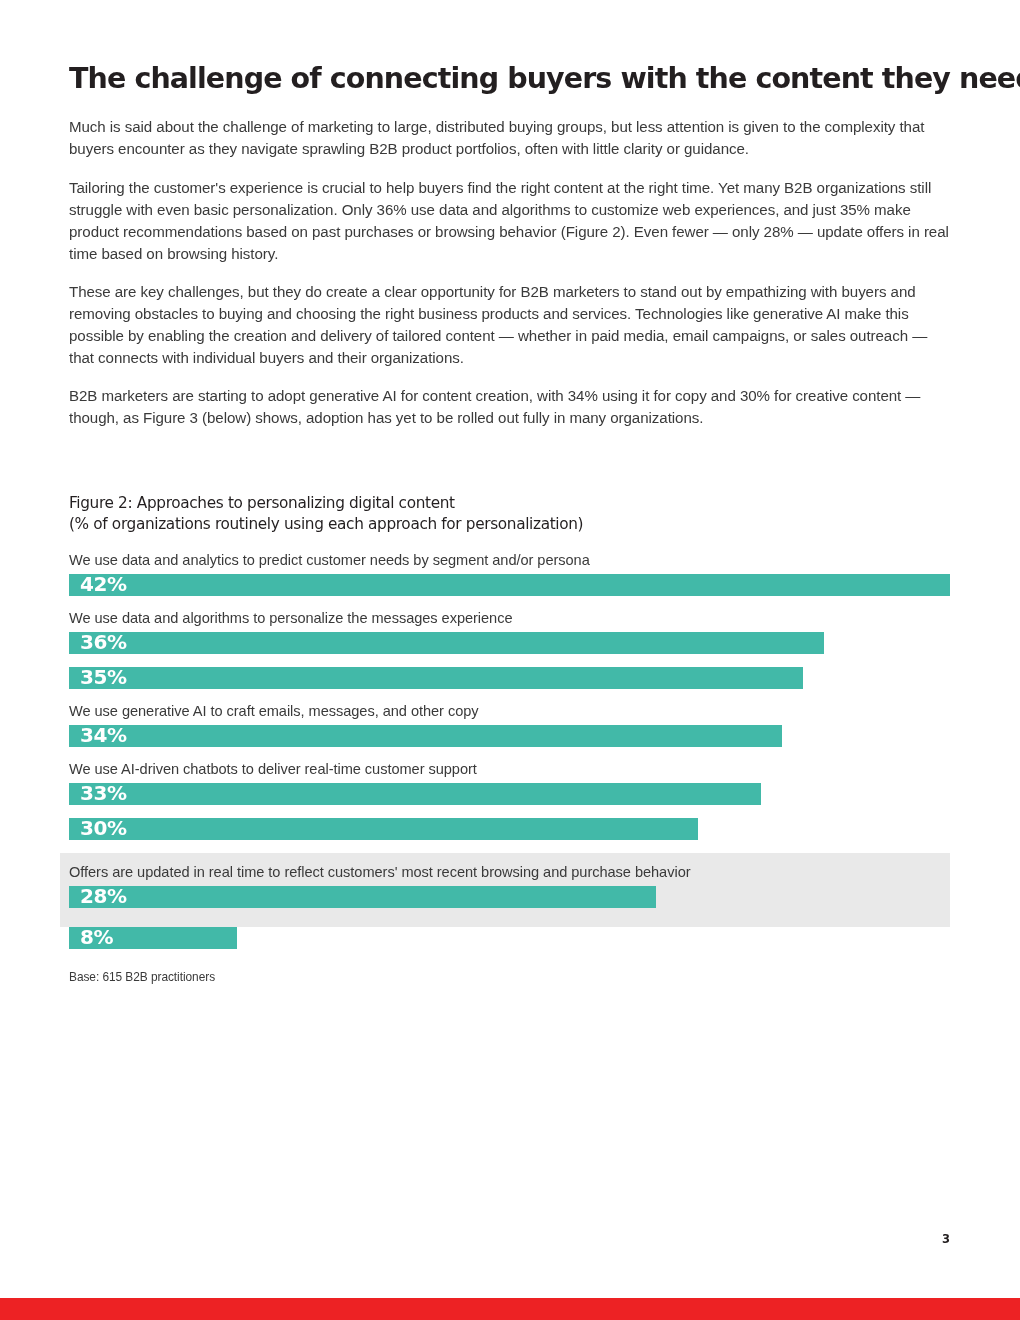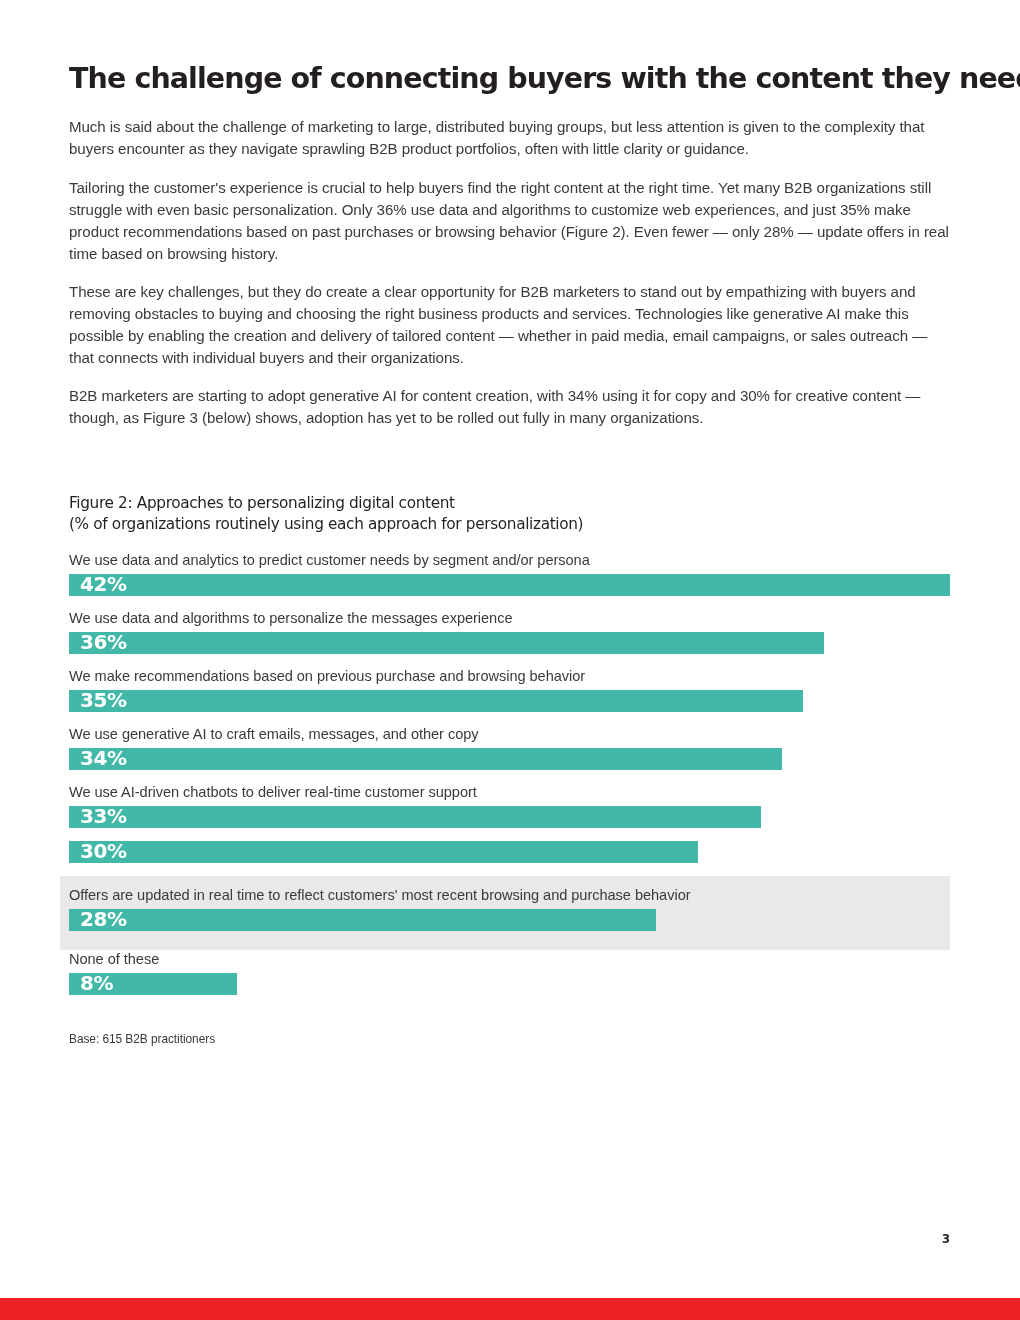--- a/index.html
+++ b/index.html
@@ -107,21 +107,21 @@
     font-family: "DejaVu Sans", sans-serif;
     font-weight: bold;
     font-size: 20px;
     color: #ffffff;
     padding-left: 11px;
     letter-spacing: -0.4px;
   }
 
   
   .base-note {
-    margin-top: 24px;
+    margin-top: 8px;
     font-size: 11.9px;
     color: #3a3a3a;
     letter-spacing: -0.05px;
   }
 
   
   .page-number {
     position: absolute;
     right: 0;
     top: 1232px;
@@ -171,21 +171,20 @@
               <span class="bar-value">42%</span>
             </div>
           </div>
           <div class="chart-row">
             <div class="bar-label">We use data and algorithms to personalize the messages experience</div>
             <div class="bar" style="width: 755.143px; background: rgb(66, 185, 168);">
               <span class="bar-value">36%</span>
             </div>
           </div>
           <div class="chart-row">
-            <div class="bar-label">We make recommendations based on previous purchase and browsing behavior</div>
             <div class="bar" style="width: 734.167px; background: rgb(66, 185, 168);">
               <span class="bar-value">35%</span>
             </div>
           </div>
           <div class="chart-row">
             <div class="bar-label">We use generative AI to craft emails, messages, and other copy</div>
             <div class="bar" style="width: 713.19px; background: rgb(66, 185, 168);">
               <span class="bar-value">34%</span>
             </div>
           </div>
@@ -200,21 +199,20 @@
               <span class="bar-value">30%</span>
             </div>
           </div>
           <div class="chart-row highlight">
             <div class="bar-label">Offers are updated in real time to reflect customers' most recent browsing and purchase behavior</div>
             <div class="bar" style="width: 587.333px; background: rgb(66, 185, 168);">
               <span class="bar-value">28%</span>
             </div>
           </div>
           <div class="chart-row">
-            <div class="bar-label">None of these</div>
             <div class="bar" style="width: 167.81px; background: rgb(66, 185, 168);">
               <span class="bar-value">8%</span>
             </div>
           </div>
         </div>
 
       <div class="base-note">Base: 615 B2B practitioners</div>
 
     </div>
 

